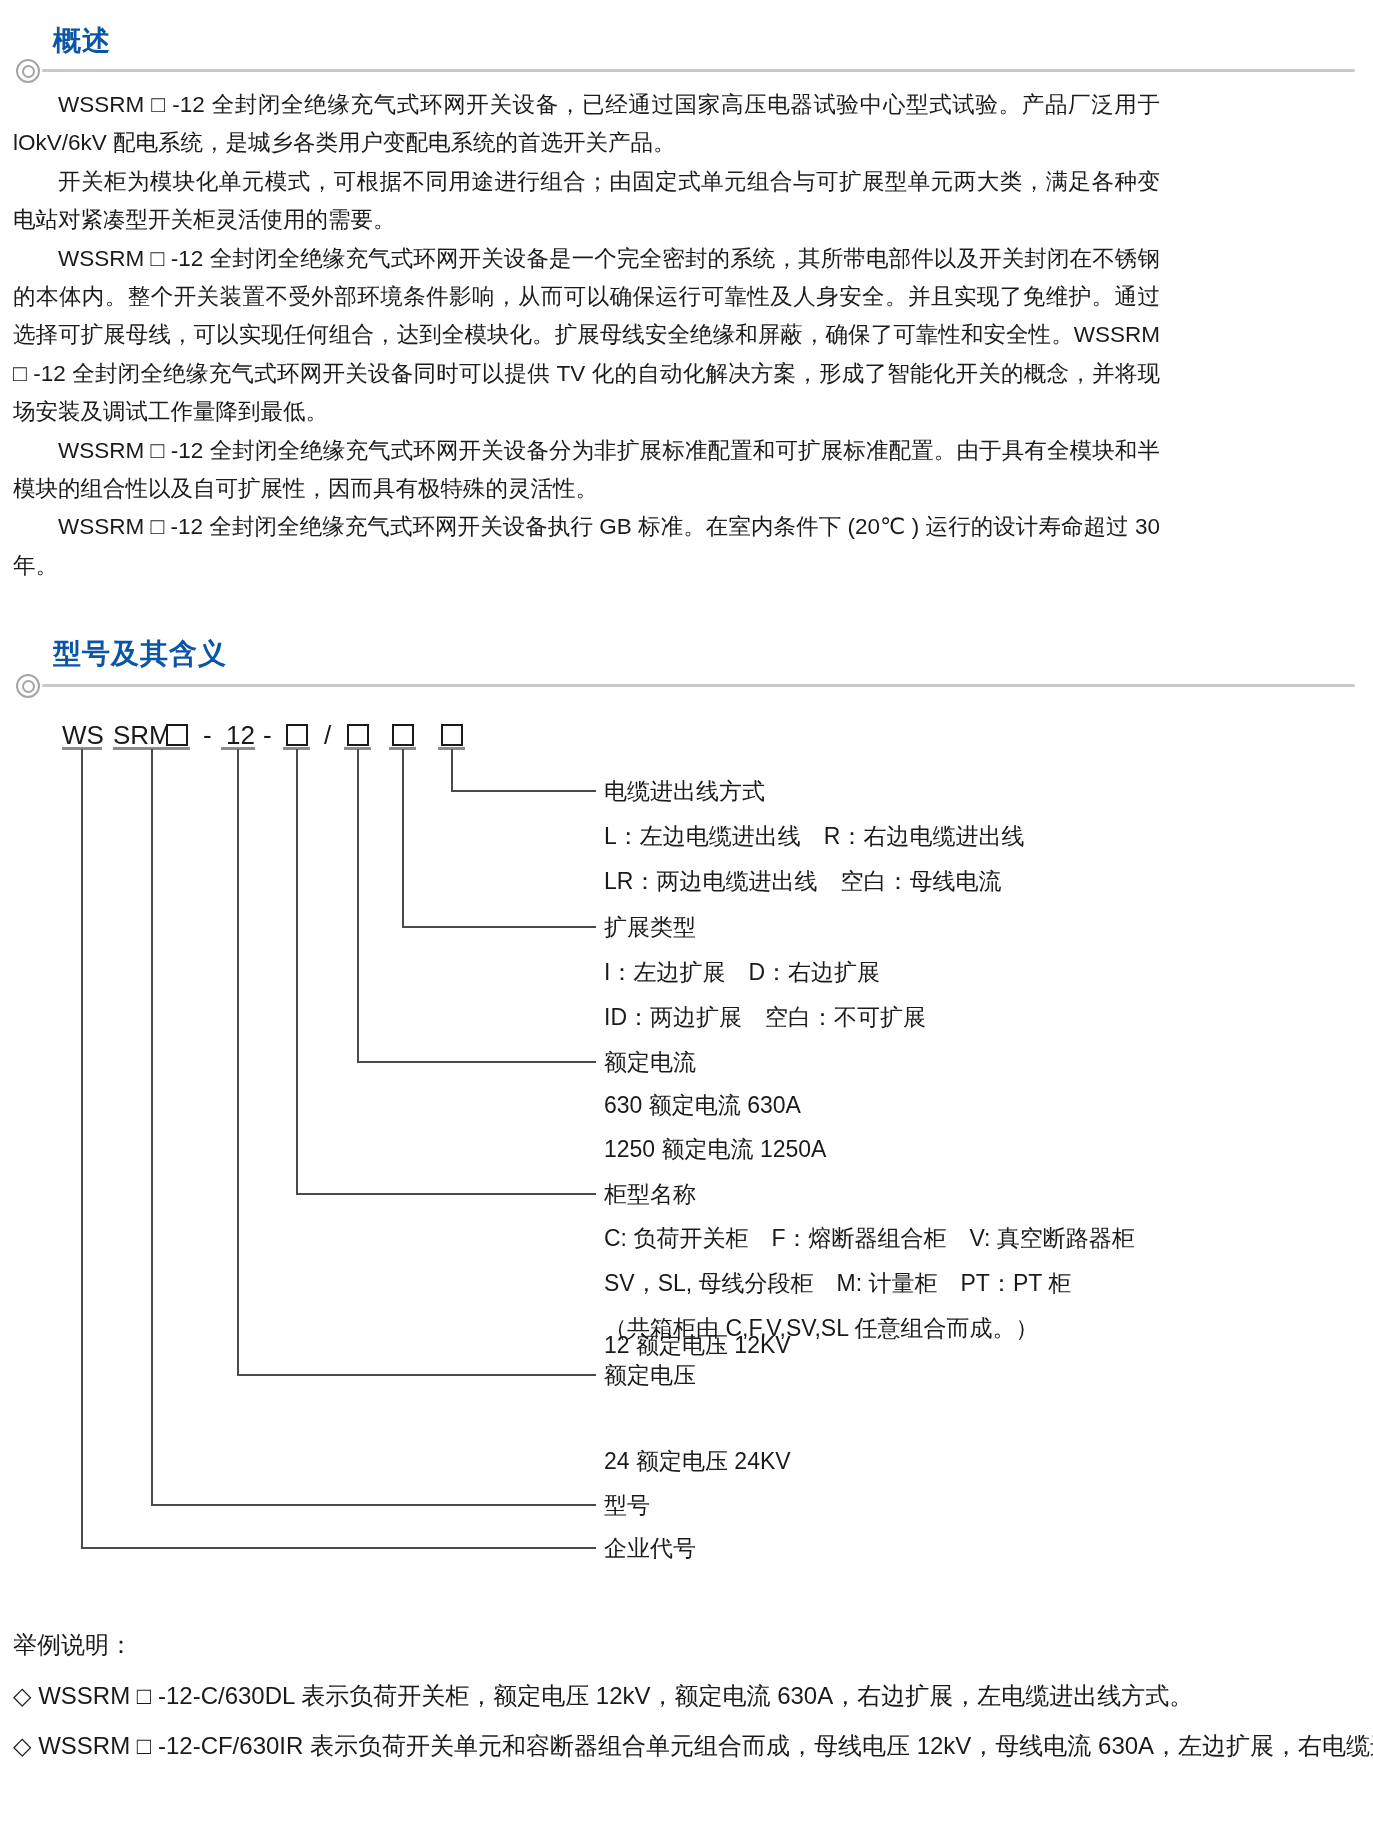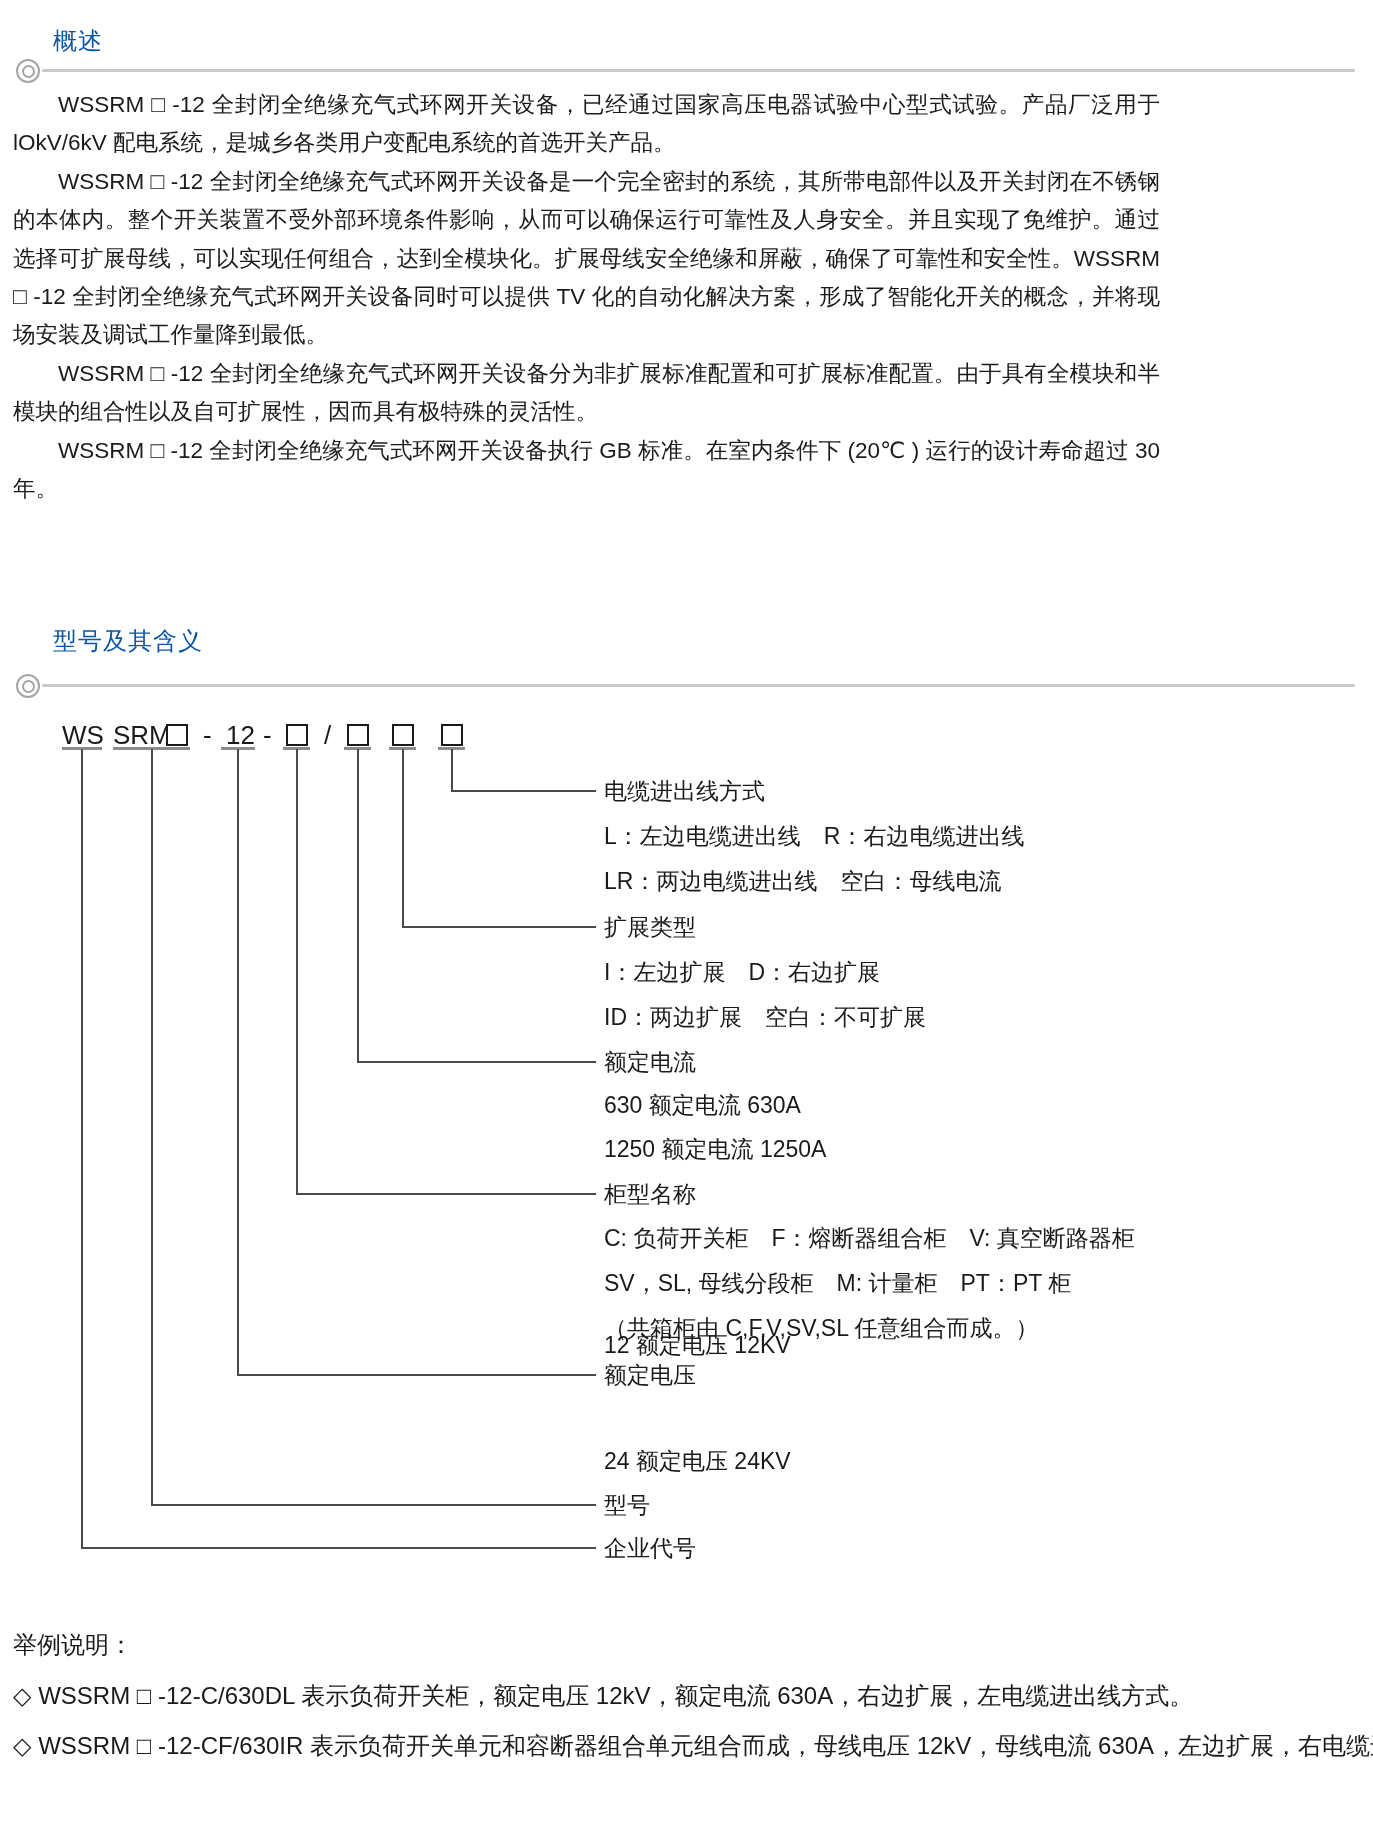--- a/index.html
+++ b/index.html
@@ -8,23 +8,23 @@
     width:1373px;height:1848px;
     background:#ffffff;
     overflow:hidden;
     font-family:"Liberation Sans","DejaVu Sans",sans-serif;
     color:#1b1b1b;
   }
   
   .sec-title{
     position:absolute;
     margin:0;
-    font-size:24px;
+    font-size:28px;
     line-height:34px;
-    font-weight:normal;
+    font-weight:bold;
     color:#0b55a6;
     letter-spacing:1px;
     white-space:nowrap;
   }
   .divider{
     position:absolute;
     height:3px;
     background:#c9c9c9;
     border-radius:2px;
   }
@@ -111,26 +111,27 @@
 <div class="page">
 
   <h2 class="sec-title" style="left:53px;top:24px;">概述</h2>
   <div class="bullet" style="left:16px;top:59px;">
     <div class="bullet-inner"></div>
   </div>
   <div class="divider" style="left:42px;top:69px;width:1313px;"></div>
 
   <div class="para-block">
     <p class="para">WSSRM □ -12 全封闭全绝缘充气式环网开关设备，已经通过国家高压电器试验中心型式试验。产品厂泛用于 lOkV/6kV 配电系统，是城乡各类用户变配电系统的首选开关产品。</p>
+    <p class="para">开关柜为模块化单元模式，可根据不同用途进行组合；由固定式单元组合与可扩展型单元两大类，满足各种变电站对紧凑型开关柜灵活使用的需要。</p>
     <p class="para">WSSRM □ -12 全封闭全绝缘充气式环网开关设备是一个完全密封的系统，其所带电部件以及开关封闭在不锈钢的本体内。整个开关装置不受外部环境条件影响，从而可以确保运行可靠性及人身安全。并且实现了免维护。通过选择可扩展母线，可以实现任何组合，达到全模块化。扩展母线安全绝缘和屏蔽，确保了可靠性和安全性。WSSRM □ -12 全封闭全绝缘充气式环网开关设备同时可以提供 TV 化的自动化解决方案，形成了智能化开关的概念，并将现场安装及调试工作量降到最低。</p>
     <p class="para">WSSRM □ -12 全封闭全绝缘充气式环网开关设备分为非扩展标准配置和可扩展标准配置。由于具有全模块和半模块的组合性以及自可扩展性，因而具有极特殊的灵活性。</p>
     <p class="para">WSSRM □ -12 全封闭全绝缘充气式环网开关设备执行 GB 标准。在室内条件下 (20℃ ) 运行的设计寿命超过 30 年。</p>
   </div>
 
-  <h2 class="sec-title" style="left:53px;top:624px;">型号及其含义</h2>
+  <h2 class="sec-title" style="left:53px;top:637px;">型号及其含义</h2>
   <div class="bullet" style="left:16px;top:674px;">
     <div class="bullet-inner"></div>
   </div>
   <div class="divider" style="left:42px;top:684px;width:1313px;"></div>
 
   <span class="tok" style="left:62px;top:720px;">WS</span>
   <span class="tok" style="left:113px;top:720px;">SRM</span>
   <span class="tok-box" style="left:166px;top:724px;"></span>
   <span class="tok" style="left:203px;top:720px;">-</span>
   <span class="tok" style="left:226px;top:720px;">12</span>

